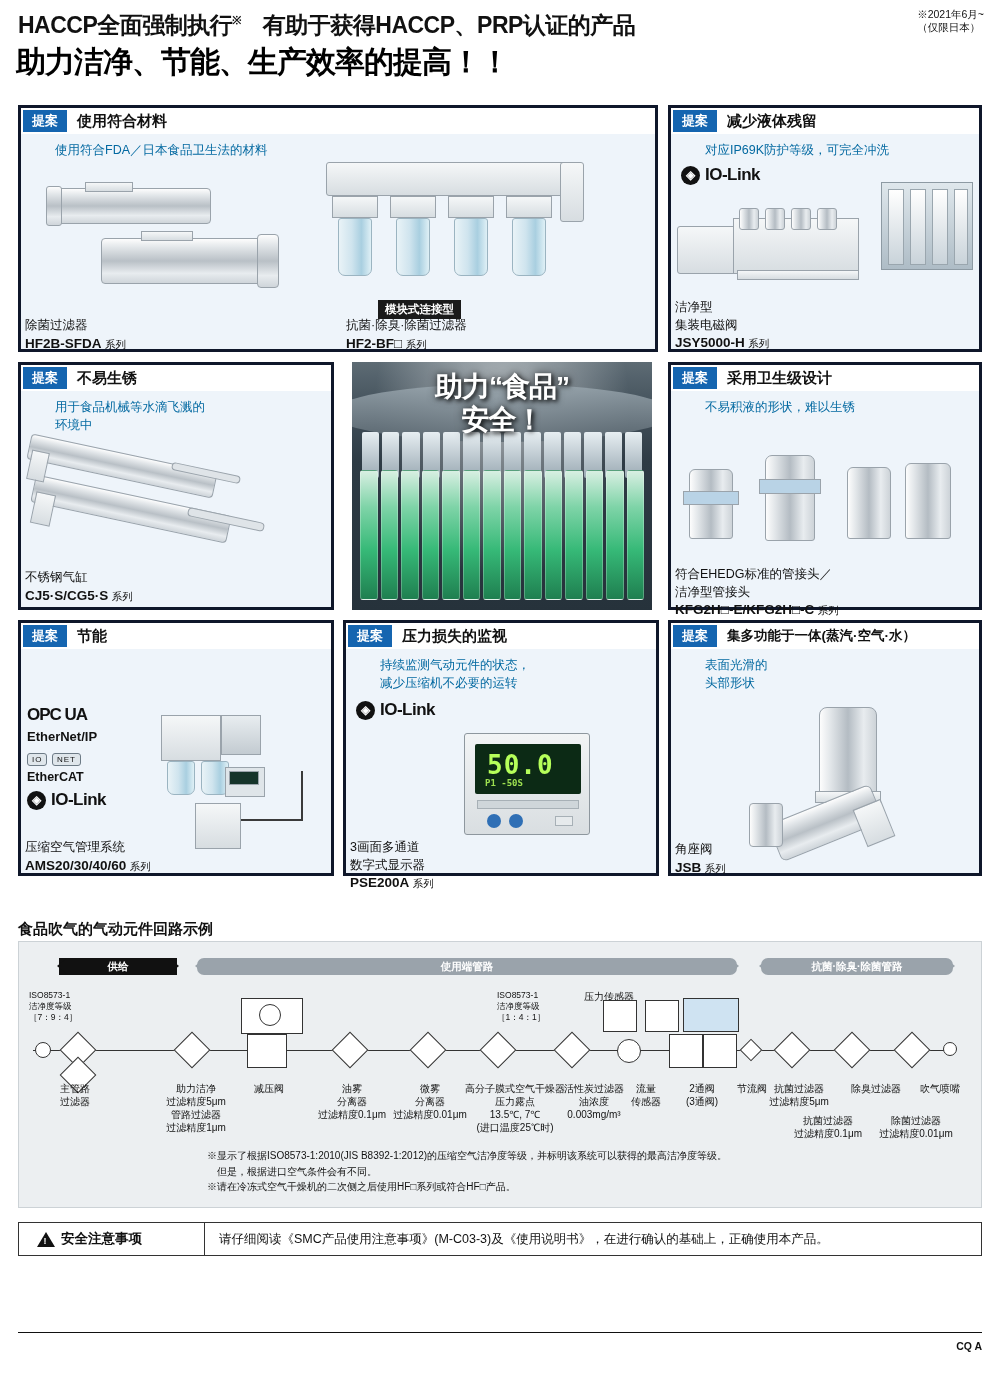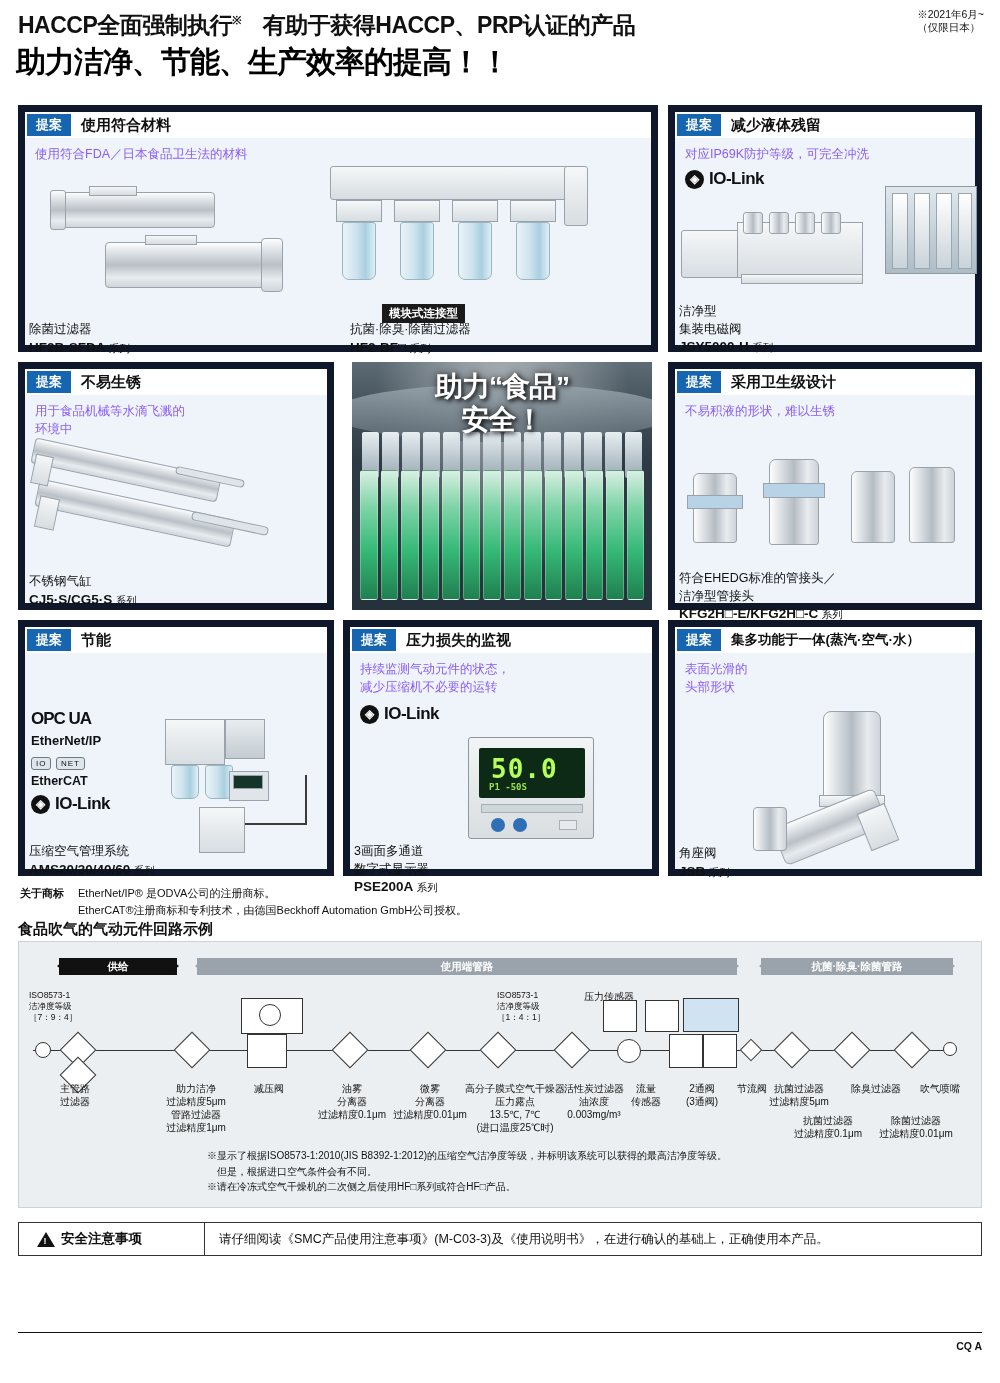--- a/index.html
+++ b/index.html
@@ -24,29 +24,29 @@
     position:absolute; right:16px; top:8px; text-align:left;
     font-size:10.5px; line-height:1.25; color:#111; font-weight:normal;
   }
   .hdr-line2 {
     position:absolute; left:16px; top:42px;
     font-size:30px; font-weight:bold; color:#000000; letter-spacing:-1px;
     white-space:nowrap;
   }
 
   
-  .panel { position:absolute; border:7px solid #0f172a; background:#eef4fa; }
+  .panel { position:absolute; border:3px solid #0f172a; background:#eef4fa; }
   .panel-hd { height:26px; display:flex; align-items:center; background:#ffffff; }
   .tag {
     background:#1565b0; color:#fff; font-size:13px; font-weight:bold;
     padding:3px 9px; margin:2px 0 2px 2px; line-height:1.2;
   }
   .hd-title { font-size:15px; font-weight:bold; color:#111; padding-left:10px; }
   .panel-body { padding:7px 10px 6px 10px; position:relative; height:calc(100% - 28px); }
-  .blue-txt { color:#8b5cf6; font-size:12.5px; line-height:1.45; }
+  .blue-txt { color:#0369a1; font-size:12.5px; line-height:1.45;margin-left:24px; }
   .cap { font-size:12.5px; color:#111; line-height:1.4; }
   .cap b { font-size:13.5px; }
   .ser { font-size:10.5px; }
 
   
   .img-box { position:absolute; }
   .cyl {
     position:absolute; border-radius:4px;
     background:linear-gradient(#fdfdfd 0%,#e3e7ea 18%,#b9c0c6 50%,#e8ecef 78%,#cfd5da 100%);
     border:1px solid #9aa3ab;
@@ -109,21 +109,21 @@
   .sec-title { position:absolute; left:18px; top:920px; font-size:15px; font-weight:bold; }
   .circuit {
     position:absolute; left:18px; top:941px; width:964px; height:267px;
     background:#eceff1; border:1px solid #ccd2d6;
   }
   .c-arrow {
     position:absolute; height:17px; display:flex; align-items:center; justify-content:center;
     font-size:10.5px; color:#fff; font-weight:bold;
   }
   .arr-black { background:#111; }
-  .arr-grey  { background:#9aa3ab; }
+  .arr-grey  { background:#9aa3ab;border-radius:7px; }
   .arr-black::before, .arr-grey::before {
     content:""; position:absolute; left:-10px; top:0; border:8.5px solid transparent;
     border-right-width:10px;
   }
   .arr-black::after, .arr-grey::after {
     content:""; position:absolute; right:-10px; top:0; border:8.5px solid transparent;
     border-left-width:10px;
   }
   .arr-black::before { border-right-color:#111; }
   .arr-black::after  { border-left-color:#111; }
@@ -442,29 +442,20 @@
         <div class="blk" style="left:128px; top:96px; width:30px; height:40px; transform:rotate(-22deg);"></div>
       </div>
 
       <div class="cap" style="position:absolute; left:4px; top:192px;">
         <div>角座阀</div>
         <div><b>JSB</b> <span class="ser">系列</span></div>
       </div>
     </div>
   </div>
 
-  <div class="tm-note">
-    <div style="display:flex; gap:14px;">
-      <span class="lbl">关于商标</span>
-      <span>
-        <span style="display:block">EtherNet/IP® 是ODVA公司的注册商标。</span>
-        <span style="display:block">EtherCAT®注册商标和专利技术，由德国Beckhoff Automation GmbH公司授权。</span>
-      </span>
-    </div>
-  </div>
 
   <div class="sec-title">食品吹气的气动元件回路示例</div>
 
   <div class="circuit">
 
     <div class="c-arrow arr-black" style="left:40px; top:16px; width:118px;">
       <span>供给</span>
     </div>
     <div class="c-arrow arr-grey" style="left:178px; top:16px; width:540px;">
       <span>使用端管路</span>

